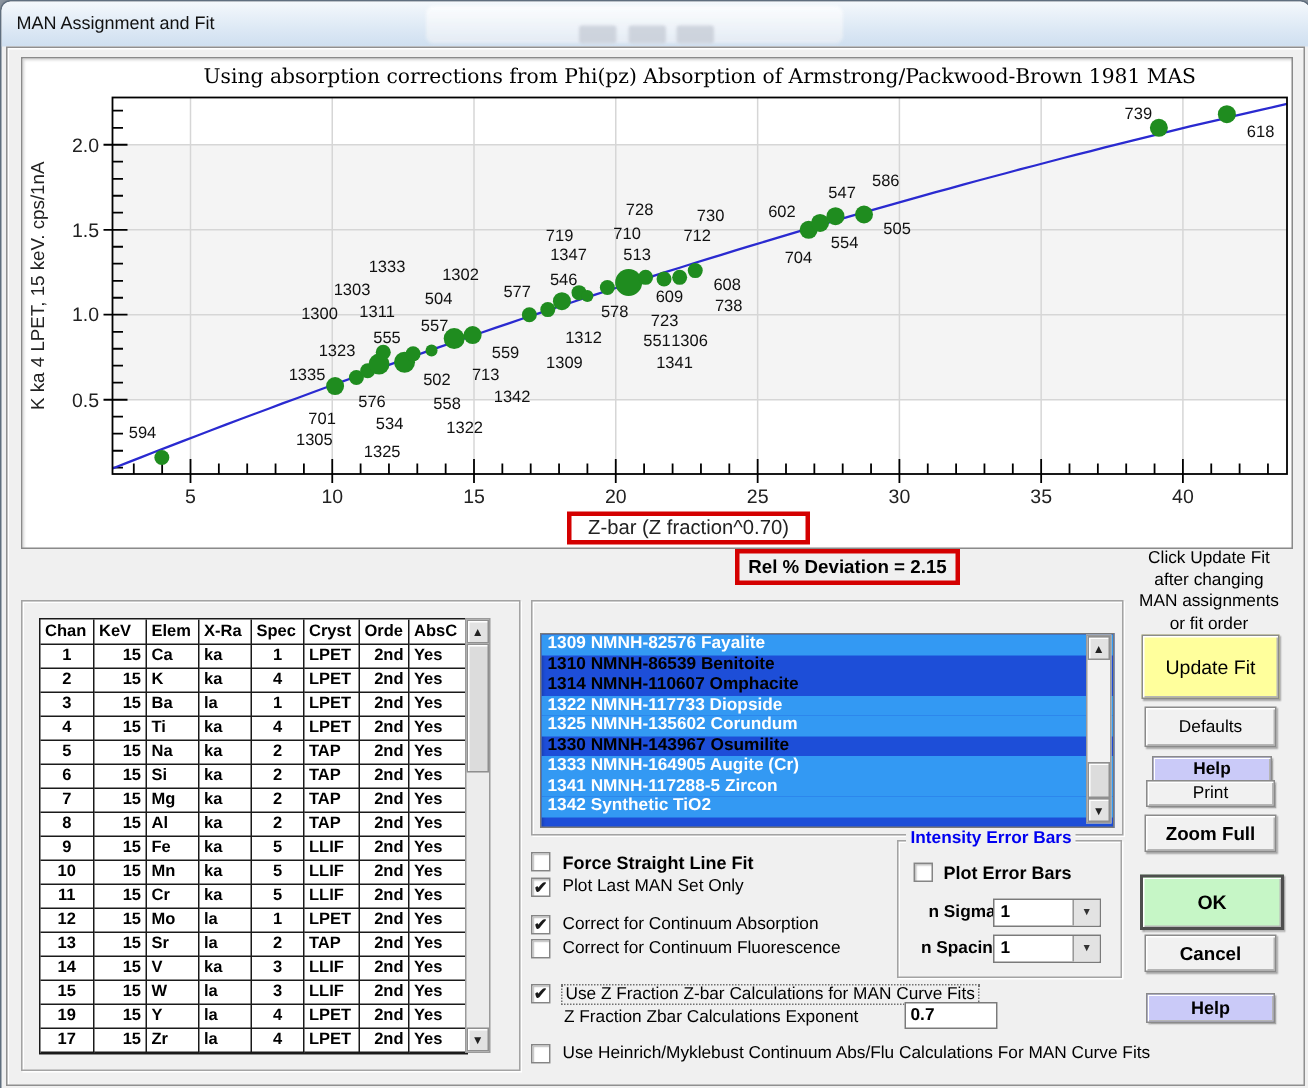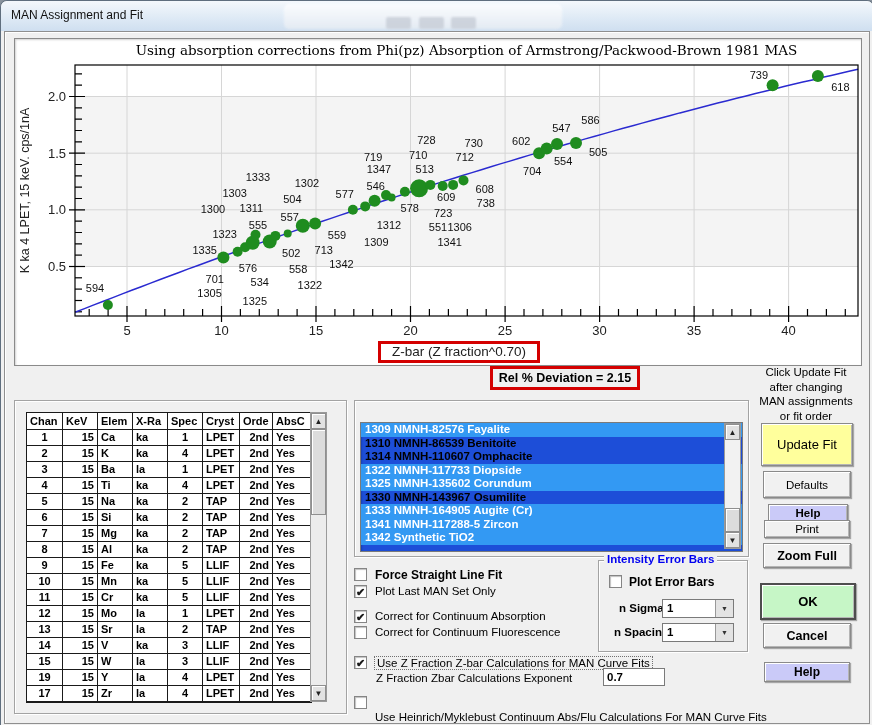--- a/index.html
+++ b/index.html
@@ -507,16 +507,16 @@
     <div class="combo" style="left:657px;top:591px;">
       <span class="val">1</span>
       <span class="drop">▼</span>
     </div>
 
     <span class="cb" style="left:349px;top:624px;">✔</span>
     <span class="cblabel dotted" style="left:369px;top:624px;">Use Z Fraction Z-bar Calculations for MAN Curve Fits</span>
     <span class="cblabel" style="left:371px;top:640px;">Z Fraction Zbar Calculations Exponent</span>
     <div class="textbox" style="left:598px;top:636px;">0.7</div>
     <span class="cb" style="left:349px;top:664px;"></span>
-    <span class="cblabel" style="left:370px;top:664px;margin-top:15px;">Use Heinrich/Myklebust Continuum Abs/Flu Calculations For MAN Curve Fits</span>
+    <span class="cblabel" style="left:370px;top:664px;">Use Heinrich/Myklebust Continuum Abs/Flu Calculations For MAN Curve Fits</span>
 
   </div>
 </div>
 
 </body></html>

